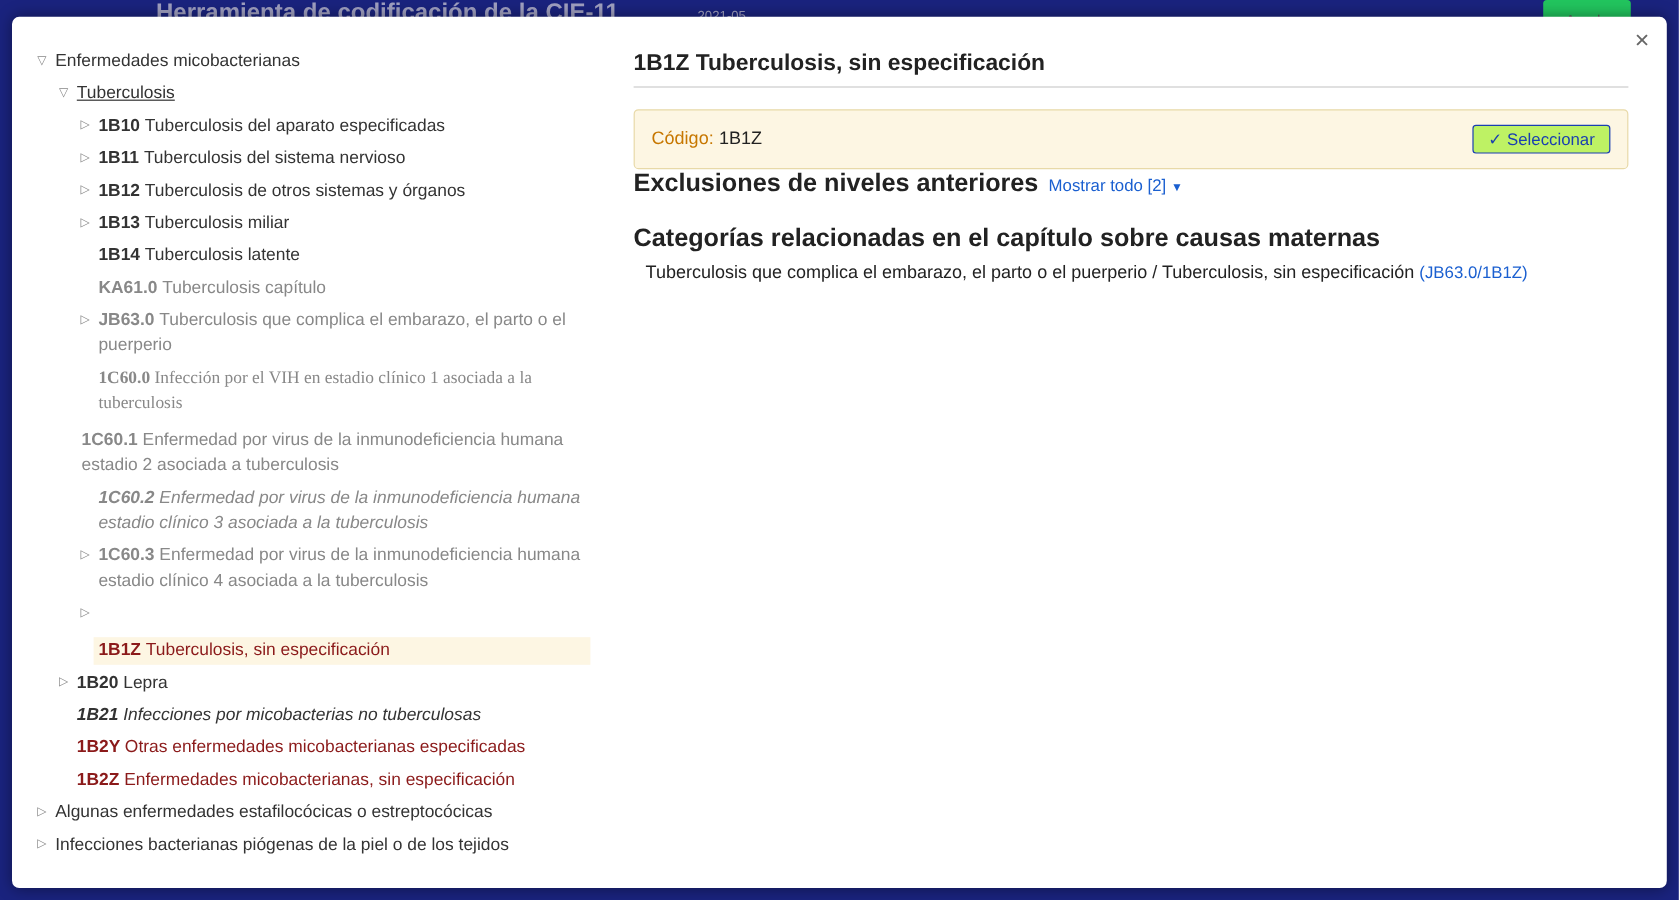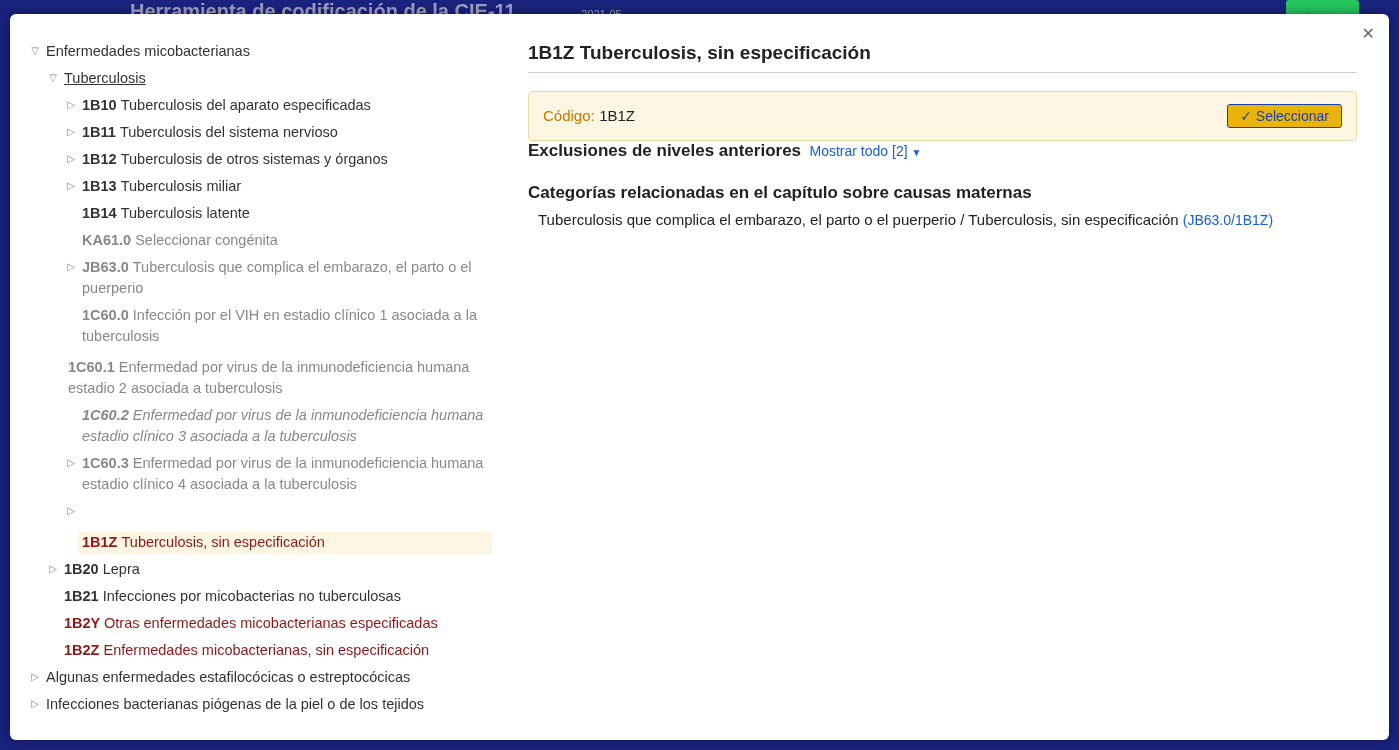--- a/index.html
+++ b/index.html
@@ -112,31 +112,31 @@
     border: 1px solid #e8d9a8;
     border-radius: 4px;
     padding: 12px 14px;
     display: flex;
     justify-content: space-between;
     align-items: center;
   }
   .code-label { color: #c77700; font-size: 15px; }
   .code-value { color: #222; font-size: 15px; }
   .select-btn {
-    background: #eab308;
+    background: #bef264;
     border: 1px solid #1a3fb0;
     color: #1a3fb0;
     padding: 3px 12px;
     border-radius: 3px;
     font-size: 14px;
     cursor: pointer;
   }
   .section-h {
     font-weight: bold;
-    font-size: 17px;
+    font-size: 21px;
     color: #222;
     margin-bottom: 4px;
     display: inline;
   }
   .show-all-link {
     color: #1a5fd0;
     font-size: 14px;
     cursor: pointer;
     margin-left: 4px;
   }
@@ -210,33 +210,33 @@
       </div>
       <div class="tree-row">
         <div style="display: flex; align-items: flex-start; width: 100%; padding-left: 36px;">
           <div class="tree-toggle"></div>
           <div class="tree-label " style="flex: 1 1 0%;"><span class="code">1B14 </span><span class="txt">Tuberculosis latente</span></div>
         </div>
       </div>
       <div class="tree-row">
         <div style="display: flex; align-items: flex-start; width: 100%; padding-left: 36px;">
           <div class="tree-toggle"></div>
-          <div class="tree-label grey" style="flex: 1 1 0%;"><span class="code">KA61.0 </span><span class="txt">Seleccionar congénita</span></div>
+          <div class="tree-label grey" style="flex: 1 1 0%;"><span class="code">KA61.0 </span><span class="txt">Tuberculosis capítulo</span></div>
         </div>
       </div>
       <div class="tree-row">
         <div style="display: flex; align-items: flex-start; width: 100%; padding-left: 36px;">
           <div class="tree-toggle">▷</div>
           <div class="tree-label grey" style="flex: 1 1 0%;"><span class="code">JB63.0 </span><span class="txt">Tuberculosis que complica el embarazo, el parto o el puerperio</span></div>
         </div>
       </div>
       <div class="tree-row">
         <div style="display: flex; align-items: flex-start; width: 100%; padding-left: 36px;">
           <div class="tree-toggle"></div>
-          <div class="tree-label grey" style="flex: 1 1 0%;"><span class="code">1C60.0 </span><span class="txt">Infección por el VIH en estadio clínico 1 asociada a la tuberculosis</span></div>
+          <div class="tree-label grey" style="flex: 1 1 0%; font-family: Liberation Serif, serif;"><span class="code">1C60.0 </span><span class="txt">Infección por el VIH en estadio clínico 1 asociada a la tuberculosis</span></div>
         </div>
       </div>
       <div class="tree-row">
         <div style="display: flex; align-items: flex-start; width: 100%; padding-left: 36px; flex-direction: column;">
           <div class="tree-toggle"></div>
           <div class="tree-label grey" style="flex: 1 1 0%;"><span class="code">1C60.1 </span><span class="txt">Enfermedad por virus de la inmunodeficiencia humana estadio 2 asociada a tuberculosis</span></div>
         </div>
       </div>
       <div class="tree-row">
         <div style="display: flex; align-items: flex-start; width: 100%; padding-left: 36px; font-style: italic;">
@@ -266,21 +266,21 @@
           <div class="tree-label red selected" style="flex: 1 1 0%;"><span class="code">1B1Z </span><span class="txt">Tuberculosis, sin especificación</span></div>
         </div>
       </div>
       <div class="tree-row">
         <div style="display: flex; align-items: flex-start; width: 100%; padding-left: 18px;">
           <div class="tree-toggle">▷</div>
           <div class="tree-label " style="flex: 1 1 0%;"><span class="code">1B20 </span><span class="txt">Lepra</span></div>
         </div>
       </div>
       <div class="tree-row">
-        <div style="display: flex; align-items: flex-end; width: 100%; padding-left: 18px;">
+        <div style="display: flex; align-items: flex-end; width: 100%; padding-left: 18px; font-style: italic;">
           <div class="tree-toggle"></div>
           <div class="tree-label " style="flex: 1 1 0%;"><span class="code">1B21 </span><span class="txt">Infecciones por micobacterias no tuberculosas</span></div>
         </div>
       </div>
       <div class="tree-row">
         <div style="display: flex; align-items: flex-start; width: 100%; padding-left: 18px;">
           <div class="tree-toggle"></div>
           <div class="tree-label red" style="flex: 1 1 0%;"><span class="code">1B2Y </span><span class="txt">Otras enfermedades micobacterianas especificadas</span></div>
         </div>
       </div>

